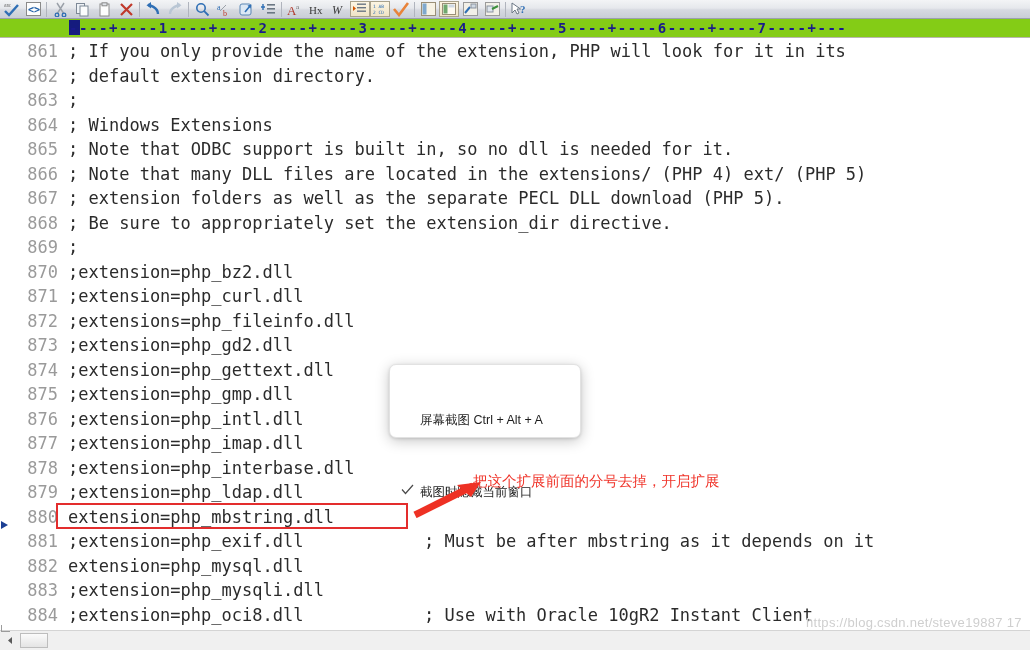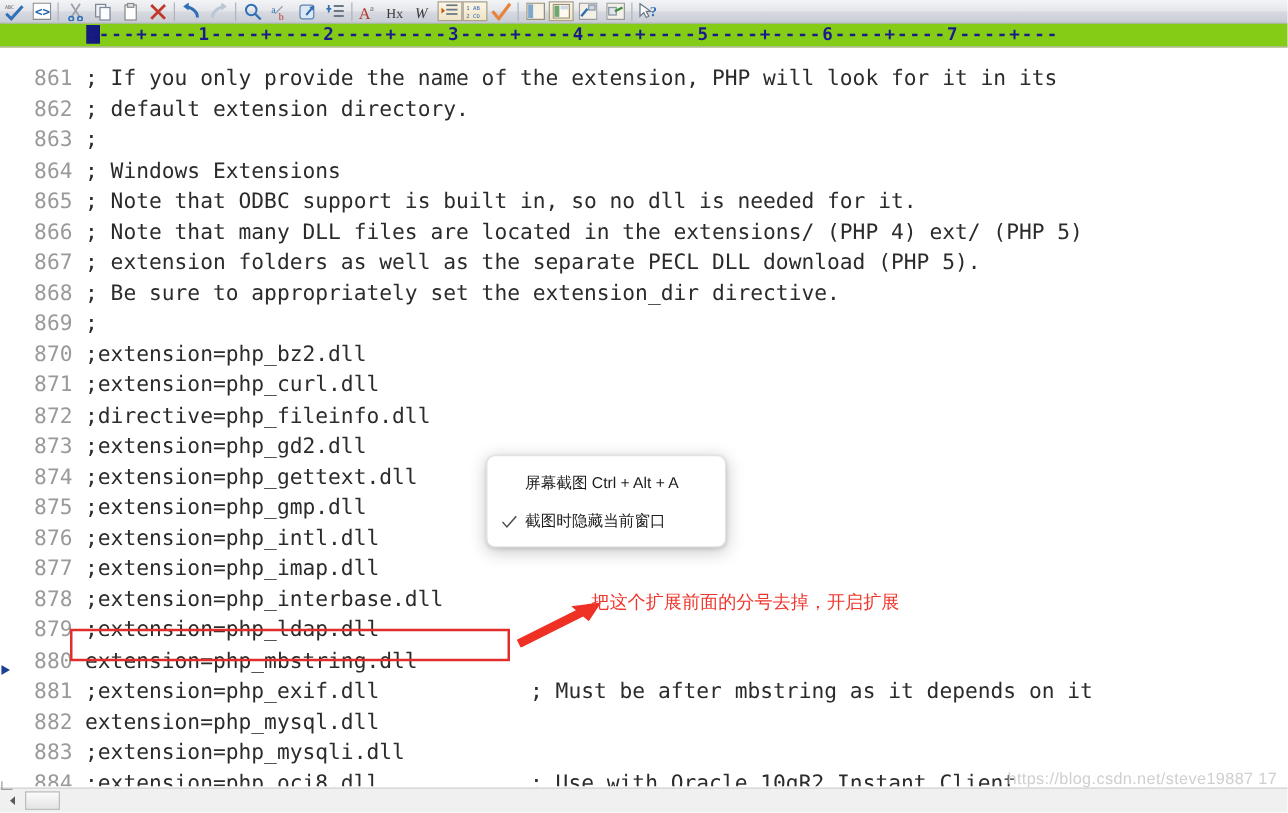--- a/index.html
+++ b/index.html
@@ -86,21 +86,20 @@
   .gutter-marks {
     position: absolute;
     left: 0; top: 0;
     width: 12px; height: 100%;
     background: #ffffff;
   }
   .code-rows {
     position: absolute;
     left: 0; top: 0;
     width: 1030px;
-    margin-top: 12px;
   }
   .row {
     height: 24.5px;
     position: relative;
     white-space: pre;
     font-family: "DejaVu Sans Mono", monospace;
     font-size: 17px;
     line-height: 24.5px;
     color: #2b2b2b;
   }
@@ -146,25 +145,26 @@
     background: #ffffff;
     border: 1px solid #e2e2e2;
     border-radius: 7px;
     box-shadow: 0 3px 14px rgba(0,0,0,0.22), 0 1px 3px rgba(0,0,0,0.12);
     padding: 6px 0;
     box-sizing: border-box;
   }
   .popup-item {
     height: 31px;
     display: flex;
-    align-items: center;
+    align-items: flex-start;
     font-family: "Liberation Sans", sans-serif;
     font-size: 12.5px;
     color: #1d1d1d;
     padding-left: 4px;
+    margin-top: 41px;
   }
   .popup-check {
     width: 26px;
     display: flex;
     align-items: center;
     justify-content: center;
     flex: 0 0 auto;
   }
   .popup-label { flex: 1 1 auto; }
 
@@ -409,21 +409,21 @@
       <div class="row"><span class="lnum">862</span><span class="ltext">; default extension directory.</span></div>
       <div class="row"><span class="lnum">863</span><span class="ltext">;</span></div>
       <div class="row"><span class="lnum">864</span><span class="ltext">; Windows Extensions</span></div>
       <div class="row"><span class="lnum">865</span><span class="ltext">; Note that ODBC support is built in, so no dll is needed for it.</span></div>
       <div class="row"><span class="lnum">866</span><span class="ltext">; Note that many DLL files are located in the extensions/ (PHP 4) ext/ (PHP 5)</span></div>
       <div class="row"><span class="lnum">867</span><span class="ltext">; extension folders as well as the separate PECL DLL download (PHP 5).</span></div>
       <div class="row"><span class="lnum">868</span><span class="ltext">; Be sure to appropriately set the extension_dir directive.</span></div>
       <div class="row"><span class="lnum">869</span><span class="ltext">;</span></div>
       <div class="row"><span class="lnum">870</span><span class="ltext">;extension=php_bz2.dll</span></div>
       <div class="row"><span class="lnum">871</span><span class="ltext">;extension=php_curl.dll</span></div>
-      <div class="row"><span class="lnum">872</span><span class="ltext">;directive=php_fileinfo.dll</span></div>
+      <div class="row"><span class="lnum">872</span><span class="ltext">;extensions=php_fileinfo.dll</span></div>
       <div class="row"><span class="lnum">873</span><span class="ltext">;extension=php_gd2.dll</span></div>
       <div class="row"><span class="lnum">874</span><span class="ltext">;extension=php_gettext.dll</span></div>
       <div class="row"><span class="lnum">875</span><span class="ltext">;extension=php_gmp.dll</span></div>
       <div class="row"><span class="lnum">876</span><span class="ltext">;extension=php_intl.dll</span></div>
       <div class="row"><span class="lnum">877</span><span class="ltext">;extension=php_imap.dll</span></div>
       <div class="row"><span class="lnum">878</span><span class="ltext">;extension=php_interbase.dll</span></div>
       <div class="row"><span class="lnum">879</span><span class="ltext">;extension=php_ldap.dll</span></div>
       <div class="row"><div class="bookmark-arrow"><svg width="10" height="10" viewBox="0 0 10 10">
             <path d="M0 1 L7 5 L0 9 Z" fill="#1c3f94"></path>
           </svg></div><span class="lnum">880</span><span class="ltext">extension=php_mbstring.dll</span></div>

